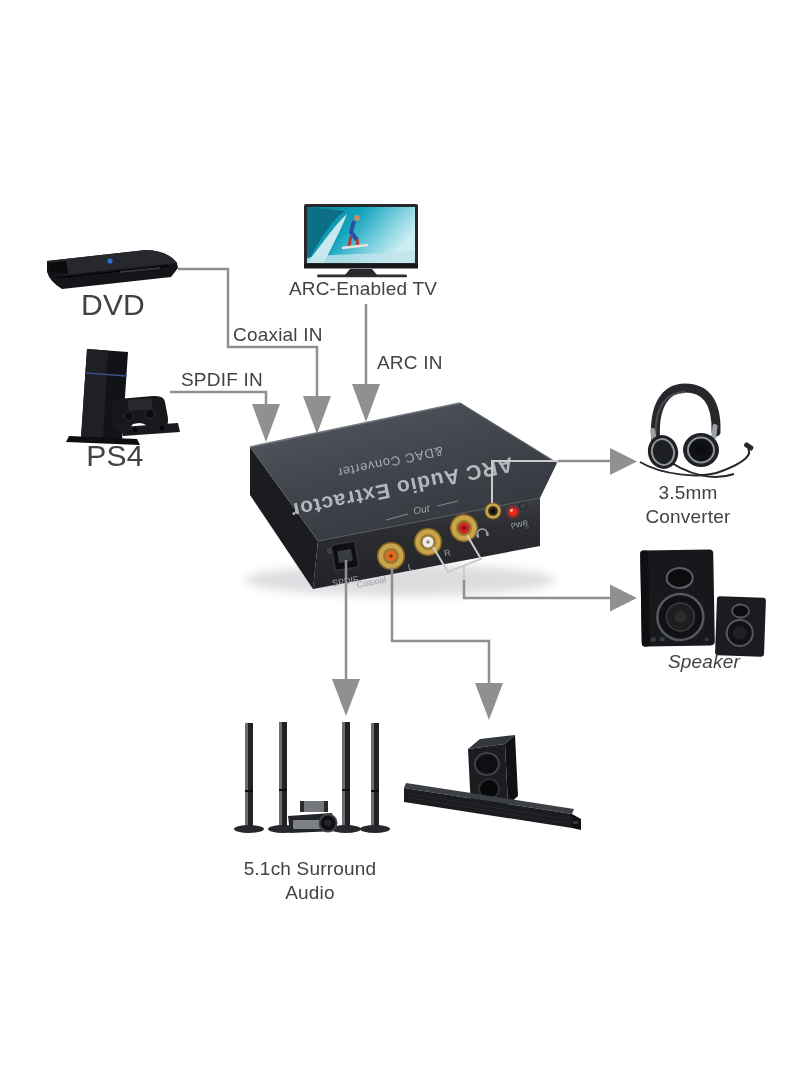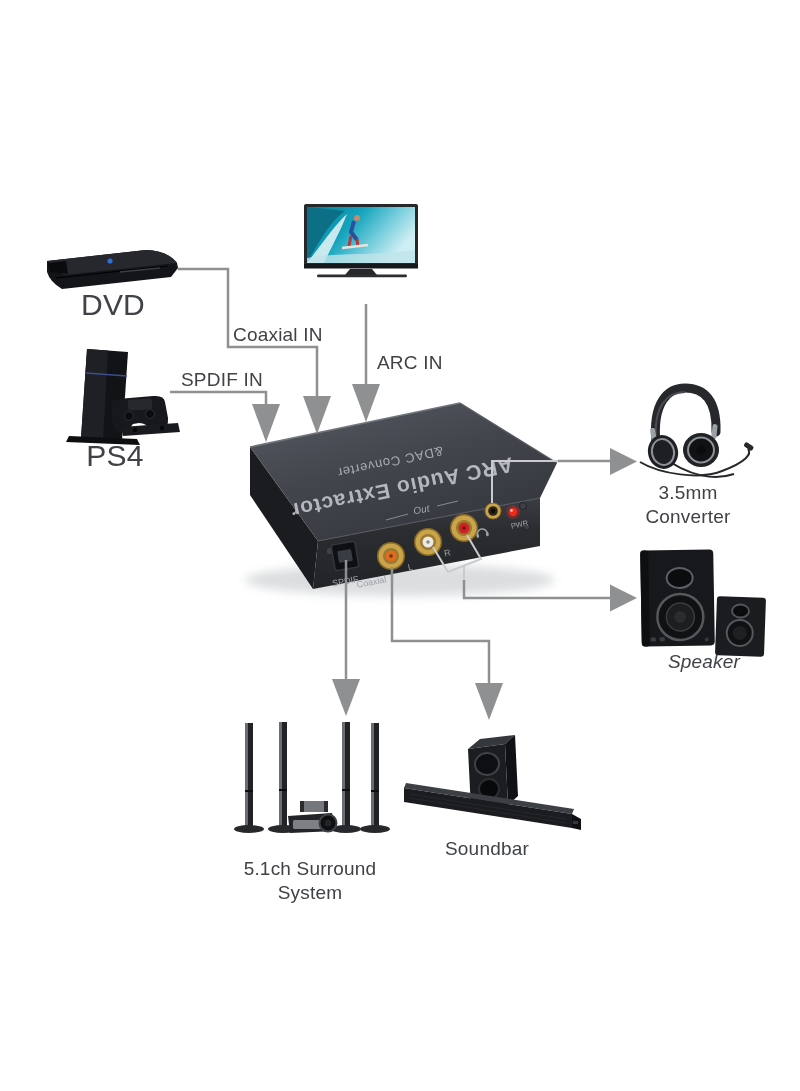--- a/index.html
+++ b/index.html
@@ -273,36 +273,36 @@
     <polygon points="352,384 380,384 366,422"></polygon>
     <polygon points="332,679 360,679 346,716"></polygon>
     <polygon points="475,683 503,683 489,720"></polygon>
     <polygon points="610,448 610,475 637,461.5"></polygon>
     <polygon points="610,584.5 610,611.5 637,598"></polygon>
   </g>
 </svg>
 
 <div class="lbl big" style="left:53px;top:291px;width:120px;">DVD</div>
 
+<div class="lbl" style="left:263px;top:277px;width:200px;">ARC-Enabled TV</div>
 
 <div class="lbl big" style="left:55px;top:442px;width:120px;">PS4</div>
 
 <div class="lbl left" style="left:233px;top:323px;">Coaxial IN</div>
 
 <div class="lbl left" style="left:181px;top:368px;">SPDIF IN</div>
 
 <div class="lbl left" style="left:377px;top:351px;">ARC IN</div>
 
 <div class="lbl" style="left:613px;top:481px;width:150px;">
   <span>3.5mm</span><br>
   <span>Converter</span>
 </div>
 
 <div class="lbl" style="left:629px;top:650px;width:150px;font-style:italic;">Speaker</div>
 
 <div class="lbl" style="left:225px;top:837px;width:170px;margin-top:20px;">
   <span>5.1ch Surround</span><br>
-  <span>System</span>
+  <span>Audio</span>
 </div>
 
-<div class="lbl" style="left:412px;top:837px;width:150px;">Soundbar</div>
 
 </div>
 
 </body></html>

